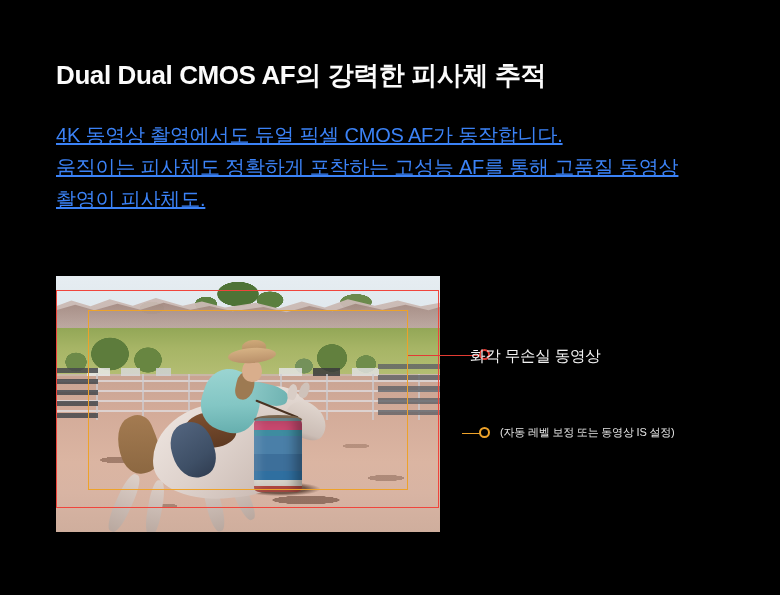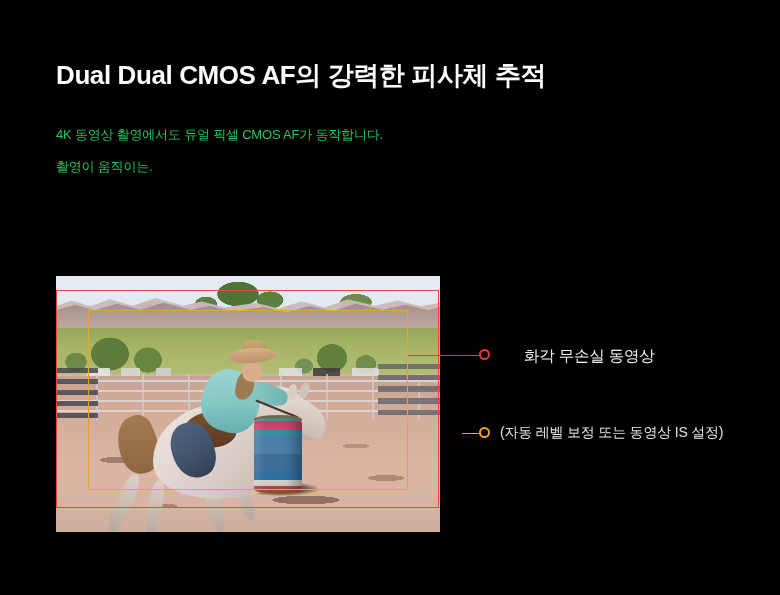--- a/index.html
+++ b/index.html
@@ -12,22 +12,22 @@
   .page { position:relative; width:780px; height:595px; background:#000; }
 
   
   .heading {
     position:absolute; left:56px; top:58px;
     font-size:26px; font-weight:700; letter-spacing:-0.4px;
     color:#fbfbfb; white-space:nowrap;
   }
   .body-copy { position:absolute; left:56px; top:119px; width:660px; }
   .body-line {
-    font-size:13px; font-weight:400; line-height:32px;
-    color:#22c55e; white-space:nowrap; letter-spacing:-0.2px;
+    font-size:20px; font-weight:400; line-height:32px;
+    color:#3b82f6; white-space:nowrap; letter-spacing:-0.2px;text-decoration:underline;
   }
 
   
   .photo-wrap {
     position:absolute; left:56px; top:276px;
     width:384px; height:256px; overflow:hidden;
   }
   .photo { position:absolute; inset:0; overflow:hidden; background:#c9b7a6; }
 
   
@@ -274,41 +274,42 @@
   .leader-orange{ left:462px; top:432.5px; width:20px; background:#eda22a; }
 
   .marker {
     position:absolute; width:11px; height:11px; border-radius:50%;
     background:#000;
   }
   .marker-red    { left:479px; top:349px; border:2px solid #e23b33; }
   .marker-orange { left:479px; top:427px; border:2px solid #eda22a; }
 
   .callout { position:absolute; }
-  .callout-1 { left:524px; top:344px; }
+  .callout-1 { left:470px; top:344px; }
   .callout-2 { left:498px; top:422px; }
   .callout-line {
     font-size:15.5px; line-height:24px; color:#f2f2f2;
     white-space:nowrap; letter-spacing:-0.2px;
   }
   .callout-sub {
-    font-size:14px; line-height:20px; color:#e4e4e4;
+    font-size:11px; line-height:20px; color:#e4e4e4;
     white-space:nowrap; letter-spacing:-0.2px; padding-left:2px;
   }
 </style>
 </head>
 <body>
 
 <div class="page">
 
   <h1 class="heading">Dual Dual CMOS AF의 강력한 피사체 추적</h1>
 
   <div class="body-copy">
     <div class="body-line">4K 동영상 촬영에서도 듀얼 픽셀 CMOS AF가 동작합니다.</div>
-    <div class="body-line">촬영이 움직이는.</div>
+    <div class="body-line">움직이는 피사체도 정확하게 포착하는 고성능 AF를 통해 고품질 동영상</div>
+    <div class="body-line">촬영이 피사체도.</div>
   </div>
 
   <div class="photo-wrap">
     <div class="photo">
       <div class="sky"></div>
       <div class="trees-far"></div>
       <div class="houses"></div>
       <div class="houses-dark"></div>
       <div class="field"></div>
       <div class="bushes"></div>

